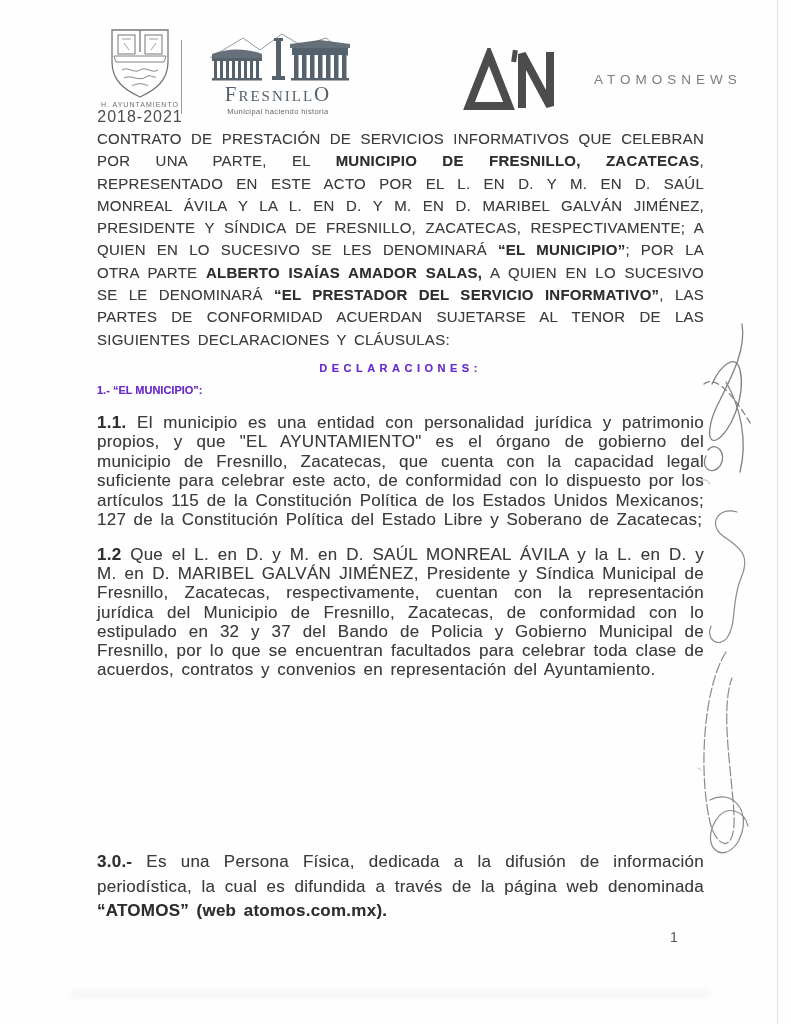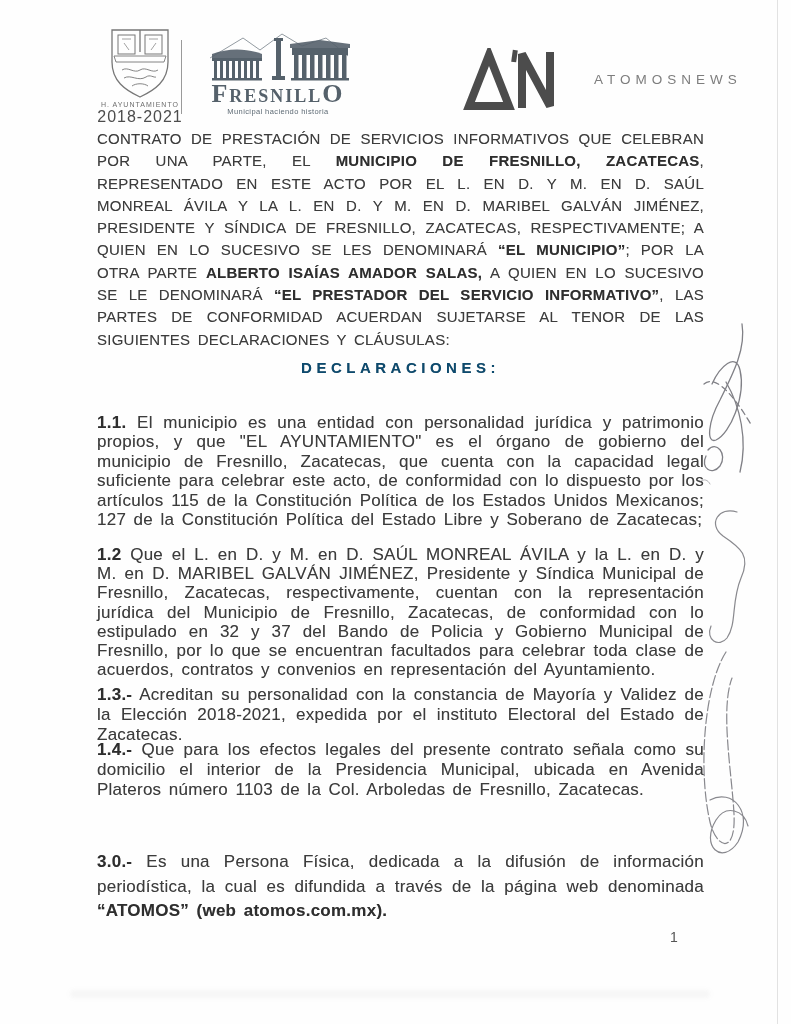--- a/index.html
+++ b/index.html
@@ -14,40 +14,40 @@
   }
   
   .coat{position:absolute;left:88px;top:26px;width:104px;text-align:center;}
   .coat .caption1{font-size:7px;letter-spacing:1px;color:#6d6d6d;margin-top:1px;}
   .coat .caption2{font-size:16px;color:#4c4c4c;letter-spacing:1px;}
   .hdr-divider{position:absolute;left:181px;top:40px;width:1px;height:74px;background:#9a9a9a;}
   .fresnillo{position:absolute;left:198px;top:30px;width:160px;text-align:center;color:#55616b;}
   .fresnillo .wordmark{
     font-family:"Liberation Serif", serif;
     font-variant:small-caps;
-    font-size:26px;letter-spacing:2px;line-height:24px;color:#55616b;font-weight:bold;
+    font-size:21px;letter-spacing:2px;line-height:24px;color:#55616b;
   }
   .fresnillo .tagline{font-size:7.5px;letter-spacing:.4px;color:#5d6a74;margin-top:1px;}
   .atomos{position:absolute;left:462px;top:48px;display:flex;align-items:flex-start;gap:22px;}
   .atomos .wordmark{
     font-size:13.5px;letter-spacing:5px;color:#7d7d7d;margin-left:8px;margin-top:24px;
   }
   
   .block{position:absolute;left:97px;width:607px;}
   .para{
     margin:0;text-align:justify;
     font-size:17px;line-height:19.4px;
     letter-spacing:.25px;word-spacing:2.5px;
     text-shadow:0 0 .4px rgba(40,40,40,.35);
   }
   .caps{font-size:15px;line-height:22.3px;word-spacing:3px;}
   b{color:#2e2e2e;}
   .heading{
-    margin:0;font-weight:bold;color:#0c4a6e;
-    font-size:15px;line-height:18px;
+    margin:0;font-weight:bold;color:#6d28d9;
+    font-size:11px;line-height:18px;
     text-shadow:0 0 .4px rgba(40,40,40,.4);
   }
   .centered{text-align:center;letter-spacing:4.5px;}
   .lh20{line-height:20px;}
   .lh245{line-height:24.5px;}
   .page-number{
     position:absolute;left:664px;top:929px;width:20px;
     font-size:14px;color:#555;text-align:center;
   }
   
@@ -138,28 +138,27 @@
       </g>
       <rect x="50" y="2" width="5" height="12" fill="#4c4c4c" transform="rotate(8 52 8)"></rect>
     </svg>
     <div class="wordmark">ATOMOSNEWS</div>
   </div>
 
   <p class="para caps block" style="top:128px;"><span>CONTRATO DE PRESTACIÓN DE SERVICIOS INFORMATIVOS QUE CELEBRAN POR UNA PARTE, EL </span><b>MUNICIPIO DE FRESNILLO, ZACATECAS</b><span>, REPRESENTADO EN ESTE ACTO POR EL L. EN D. Y M. EN D. SAÚL MONREAL ÁVILA Y LA L. EN D. Y M. EN D. MARIBEL GALVÁN JIMÉNEZ, PRESIDENTE Y SÍNDICA DE FRESNILLO, ZACATECAS, RESPECTIVAMENTE; A QUIEN EN LO SUCESIVO SE LES DENOMINARÁ </span><b>“EL MUNICIPIO”</b><span>; POR LA OTRA PARTE </span><b>ALBERTO ISAÍAS AMADOR SALAS,</b><span> A QUIEN EN LO SUCESIVO SE LE DENOMINARÁ </span><b>“EL PRESTADOR DEL SERVICIO INFORMATIVO”</b><span>, LAS PARTES DE CONFORMIDAD ACUERDAN SUJETARSE AL TENOR DE LAS SIGUIENTES DECLARACIONES Y CLÁUSULAS:</span></p>
 
   <h3 class="heading centered block" style="top:359px;">DECLARACIONES:</h3>
 
+  <h4 class="heading block" style="top:381px;">1.- “EL MUNICIPIO”:</h4>
 
   <p class="para block" style="top:413px;"><b>1.1.</b><span> El municipio es una entidad con personalidad jurídica y patrimonio propios, y que "EL AYUNTAMIENTO" es el órgano de gobierno del municipio de Fresnillo, Zacatecas, que cuenta con la capacidad legal suficiente para celebrar este acto, de conformidad con lo dispuesto por los artículos 115 de la Constitución Política de los Estados Unidos Mexicanos; 127 de la Constitución Política del Estado Libre y Soberano de Zacatecas;</span></p>
 
   <p class="para block" style="top:545px;line-height:19.2px;"><b>1.2</b><span>  Que el L. en D. y M. en D. SAÚL MONREAL ÁVILA y la L. en D. y M. en D. MARIBEL GALVÁN JIMÉNEZ,  Presidente y Síndica Municipal de Fresnillo, Zacatecas, respectivamente, cuentan con la representación jurídica del Municipio de Fresnillo, Zacatecas, de conformidad con lo estipulado en 32 y 37 del Bando de Policia y Gobierno Municipal de Fresnillo, por lo que se encuentran facultados para celebrar toda clase de acuerdos, contratos y convenios en representación del Ayuntamiento.</span></p>
 
-  <p class="para lh20 block" style="top:685px;"><b>1.3.-</b><span> Acreditan su personalidad con la constancia de Mayoría y Validez de la Elección 2018-2021, expedida por el instituto Electoral del Estado de Zacatecas.</span></p>
 
-  <p class="para lh20 block" style="top:740px;"><b>1.4.-</b><span> Que para los efectos legales del presente contrato señala como su domicilio el interior de la Presidencia Municipal, ubicada en Avenida Plateros número 1103 de la Col. Arboledas de Fresnillo, Zacatecas.</span></p>
 
 
   <p class="para lh245 block" style="top:850px;"><b>3.0.-</b><span> Es una Persona Física, dedicada a la difusión de información periodística, la cual es difundida a través de la página web denominada </span><b>“ATOMOS” (web atomos.com.mx).</b></p>
 
   <div class="page-number">1</div>
 
   <svg class="sig" style="left:696px;top:322px;" width="76" height="180" viewBox="0 0 76 180">
     <g fill="none" stroke="#6b6b72" stroke-width="1.3" stroke-linecap="round" opacity=".85">
       <path d="M46,2 C50,26 38,50 24,78 C12,100 10,122 20,118 C34,112 50,74 44,48 C40,30 24,44 16,62"></path>
       <path d="M8,62 C22,50 44,84 56,104" stroke-dasharray="6 4"></path>

